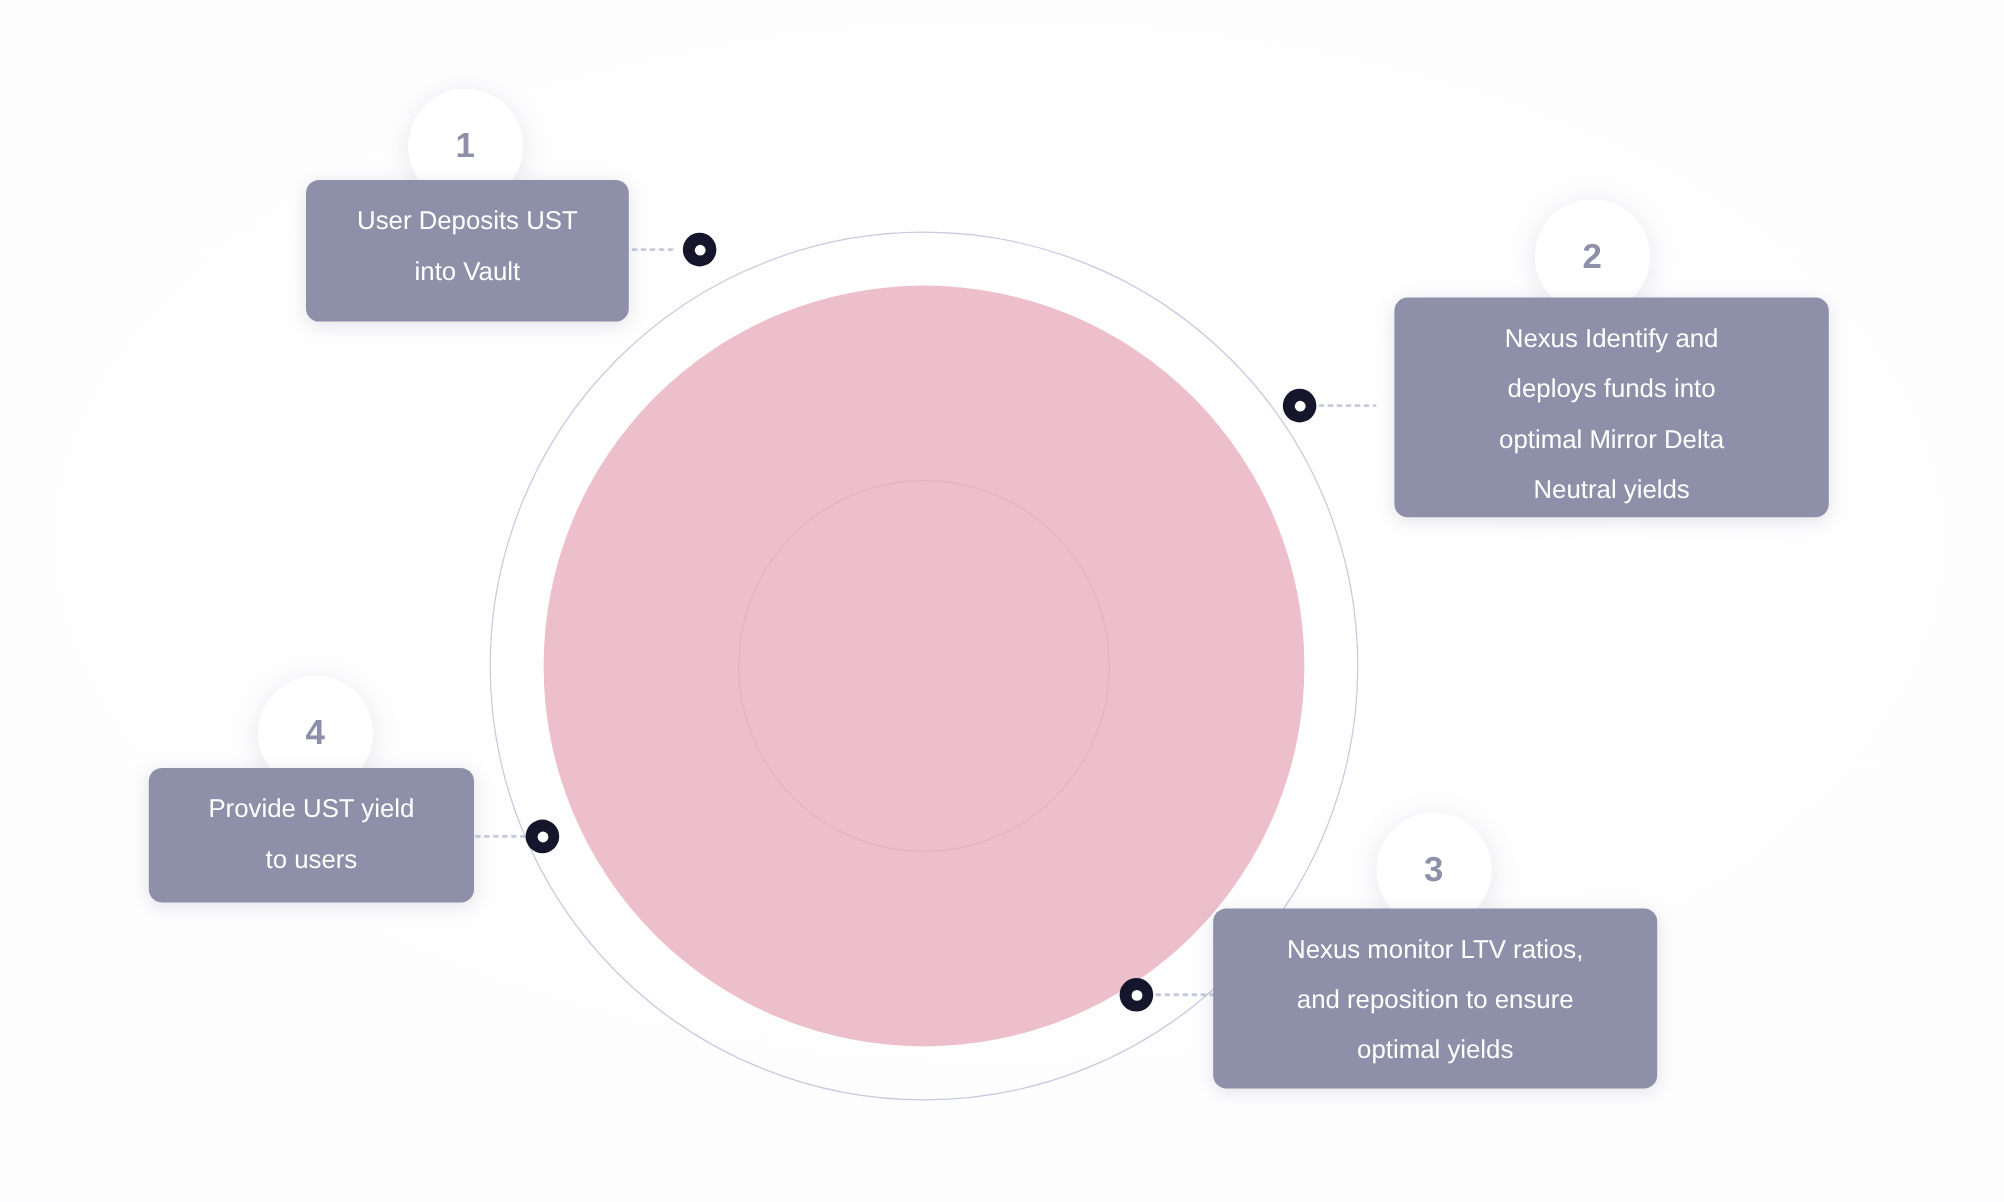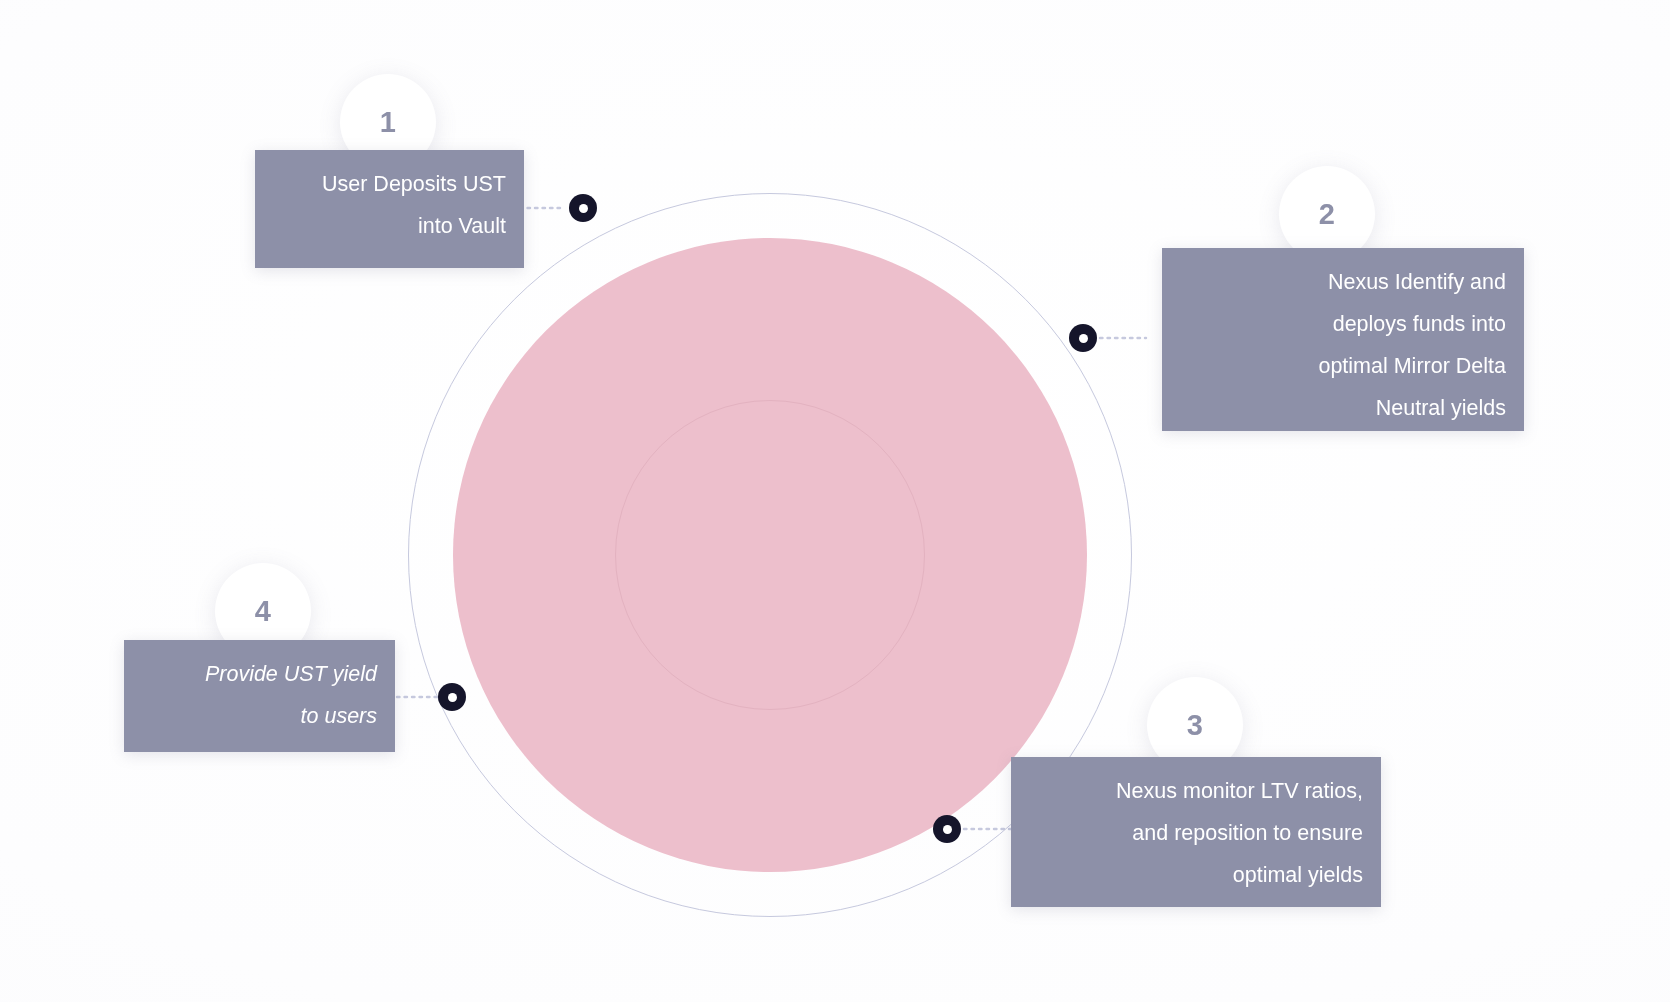--- a/index.html
+++ b/index.html
@@ -79,43 +79,43 @@
     background:#ffffff;
     box-shadow:0 4px 22px rgba(120,120,150,0.16);
     display:flex;align-items:center;justify-content:center;
     font-size:29px;font-weight:bold;
     color:#8d90a8;
     letter-spacing:0.5px;
   }
   .card{
     position:absolute;
     background:#8d90a8;
-    border-radius:0;
+    border-radius:11px;
     color:#ffffff;
     font-size:21.5px;
     line-height:1.95;
-    text-align:right;
+    text-align:center;
     box-sizing:border-box;
     padding:14px 18px;
     box-shadow:0 3px 14px rgba(110,112,140,0.18);
     white-space:pre-line;
   }
 
   
   #callout-1 .badge{left:340px;top:74px;}
   #callout-1 .card{left:255px;top:150px;width:269px;height:118px;}
   
   #callout-2 .badge{left:1279px;top:166px;}
   #callout-2 .card{left:1146px;top:248px;width:362px;height:183px;margin-left:16px;}
   
   #callout-3 .badge{left:1147px;top:677px;}
   #callout-3 .card{left:1011px;top:757px;width:370px;height:150px;}
   
   #callout-4 .badge{left:215px;top:563px;}
-  #callout-4 .card{left:124px;top:640px;width:271px;height:112px;font-style:italic;}
+  #callout-4 .card{left:124px;top:640px;width:271px;height:112px;}
 </style>
 </head>
 <body>
 
 <div id="stage">
 
   <div class="outer-ring"></div>
   <div class="pink-disc"></div>
   <div class="inner-ring"></div>
 

